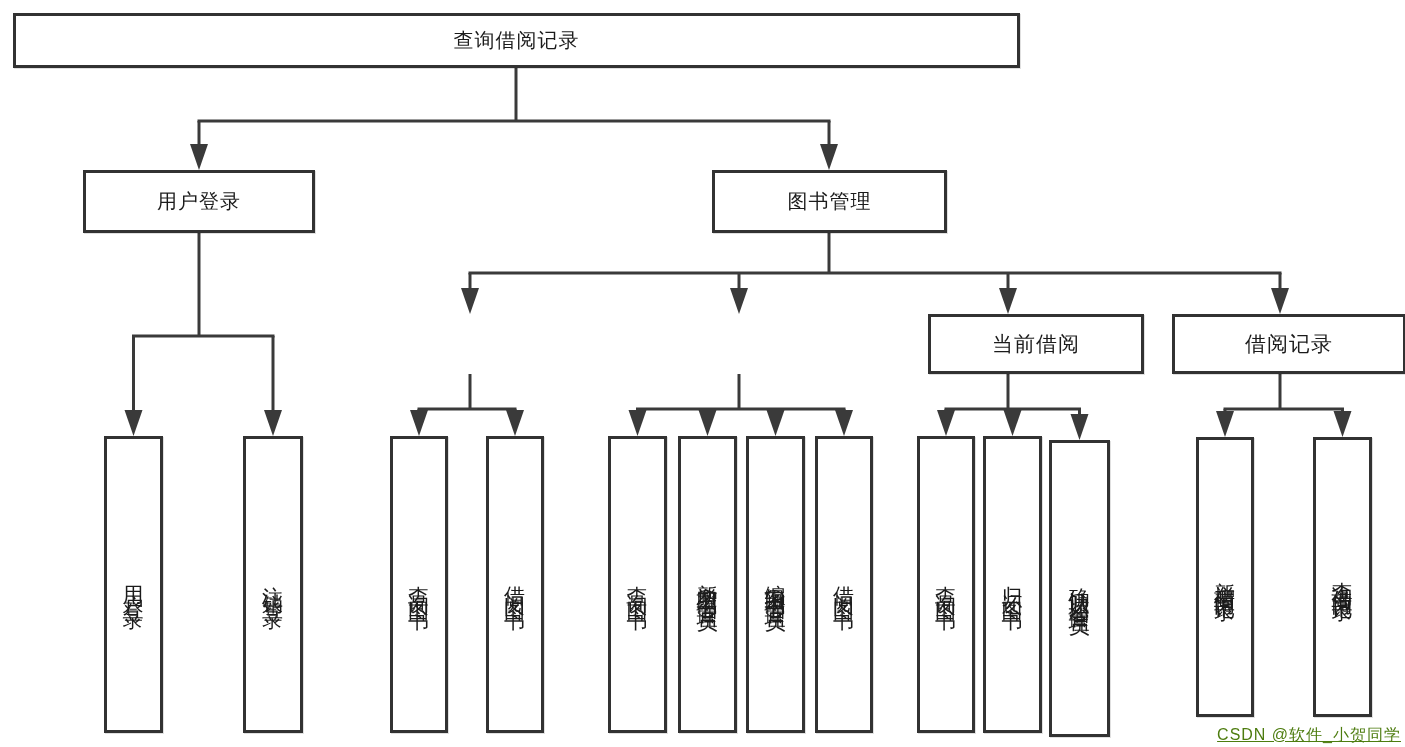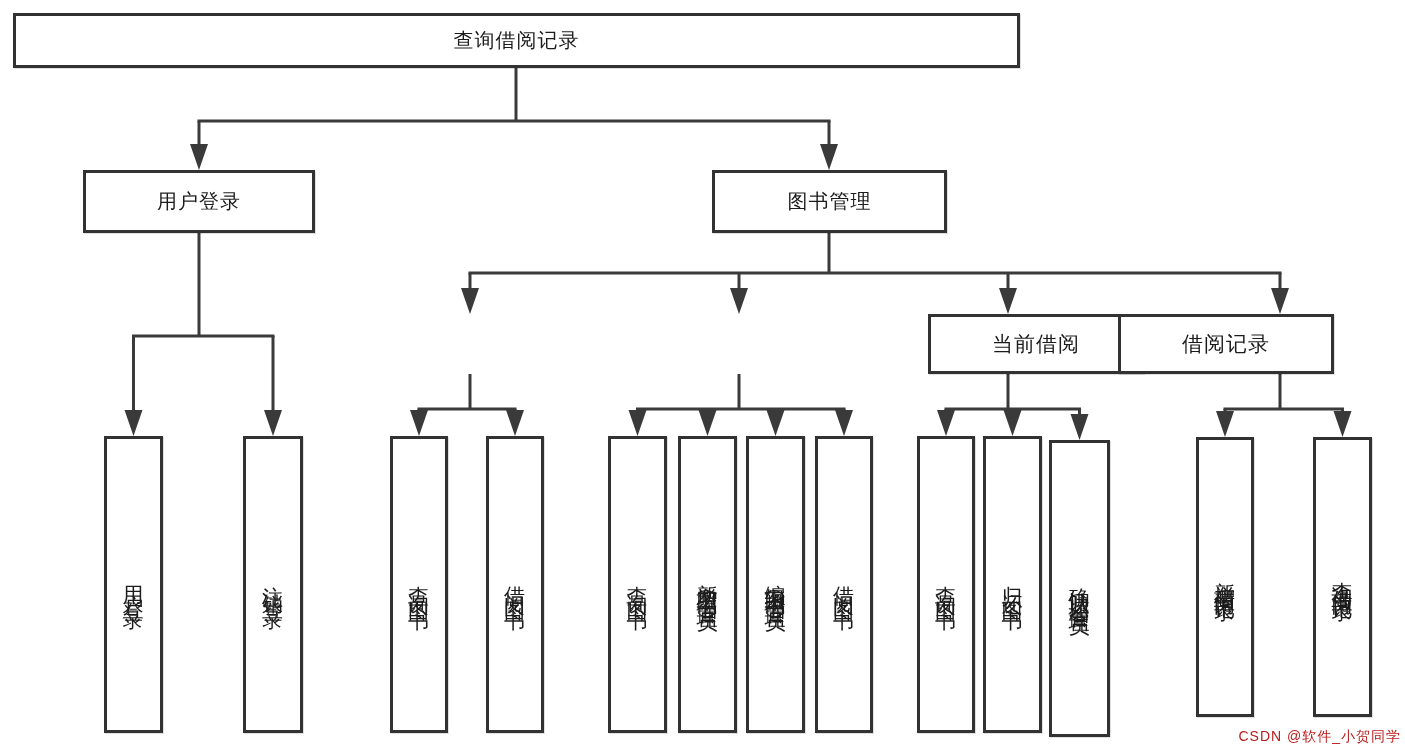--- a/index.html
+++ b/index.html
@@ -51,25 +51,26 @@
     letter-spacing: 8px;
     line-height: 1;
     z-index: 2;
     box-shadow: 1px 1px 0 rgba(0,0,0,0.12);
   }
   .leaf.tight { letter-spacing: 4px; }
   #watermark {
     position: absolute;
     right: 4px;
     bottom: 1px;
-    font-size: 14px;
-    color: #b91c1c;
+    font-size: 16px;
+    color: #4d7c0f;
     letter-spacing: 1px;
     z-index: 3;
     white-space: nowrap;
+    text-decoration: underline;
   }
   svg line { stroke: #3a3a3a; stroke-width: 3; }
   svg polygon { fill: #3a3a3a; }
 </style>
 </head>
 <body>
 
 <div id="stage">
 
   <svg id="connectors" viewBox="0 0 1405 747">
@@ -133,21 +134,21 @@
     <line x1="1342.5" y1="409" x2="1342.5" y2="419"></line>
       <polygon points="1333.5,411 1351.5,411 1342.5,437"></polygon>
   </svg>
 
   <div class="box" style="left:13px; top:13px; width:1007px; height:55px;">查询借阅记录</div>
 
   <div class="box" style="left:83px; top:170px; width:232px; height:63px;">用户登录</div>
   <div class="box" style="left:712px; top:170px; width:235px; height:63px;">图书管理</div>
 
   <div class="box l3" style="left:900px; top:314px; width:216px; height:60px;margin-left:28px;">当前借阅</div>
-  <div class="box l3" style="left:1118px; top:314px; width:216px; height:60px;">借阅记录</div>
+  <div class="box l3" style="left:1172px; top:314px; width:234px; height:60px;">借阅记录</div>
 
   <div class="leaf" style="left:104px; top:436px; width:59px; height:297px;">用户登录</div>
   <div class="leaf" style="left:243px; top:436px; width:60px; height:297px;">注销登录</div>
 
   <div class="leaf" style="left:390px; top:436px; width:58px; height:297px;">查询图书</div>
   <div class="leaf" style="left:486px; top:436px; width:58px; height:297px;">借阅图书</div>
 
   <div class="leaf" style="left:608px; top:436px; width:59px; height:297px;">查询图书</div>
   <div class="leaf tight" style="left:678px; top:436px; width:59px; height:297px;">新增图书（管理员）</div>
   <div class="leaf tight" style="left:746px; top:436px; width:59px; height:297px;">编辑图书（管理员）</div>

